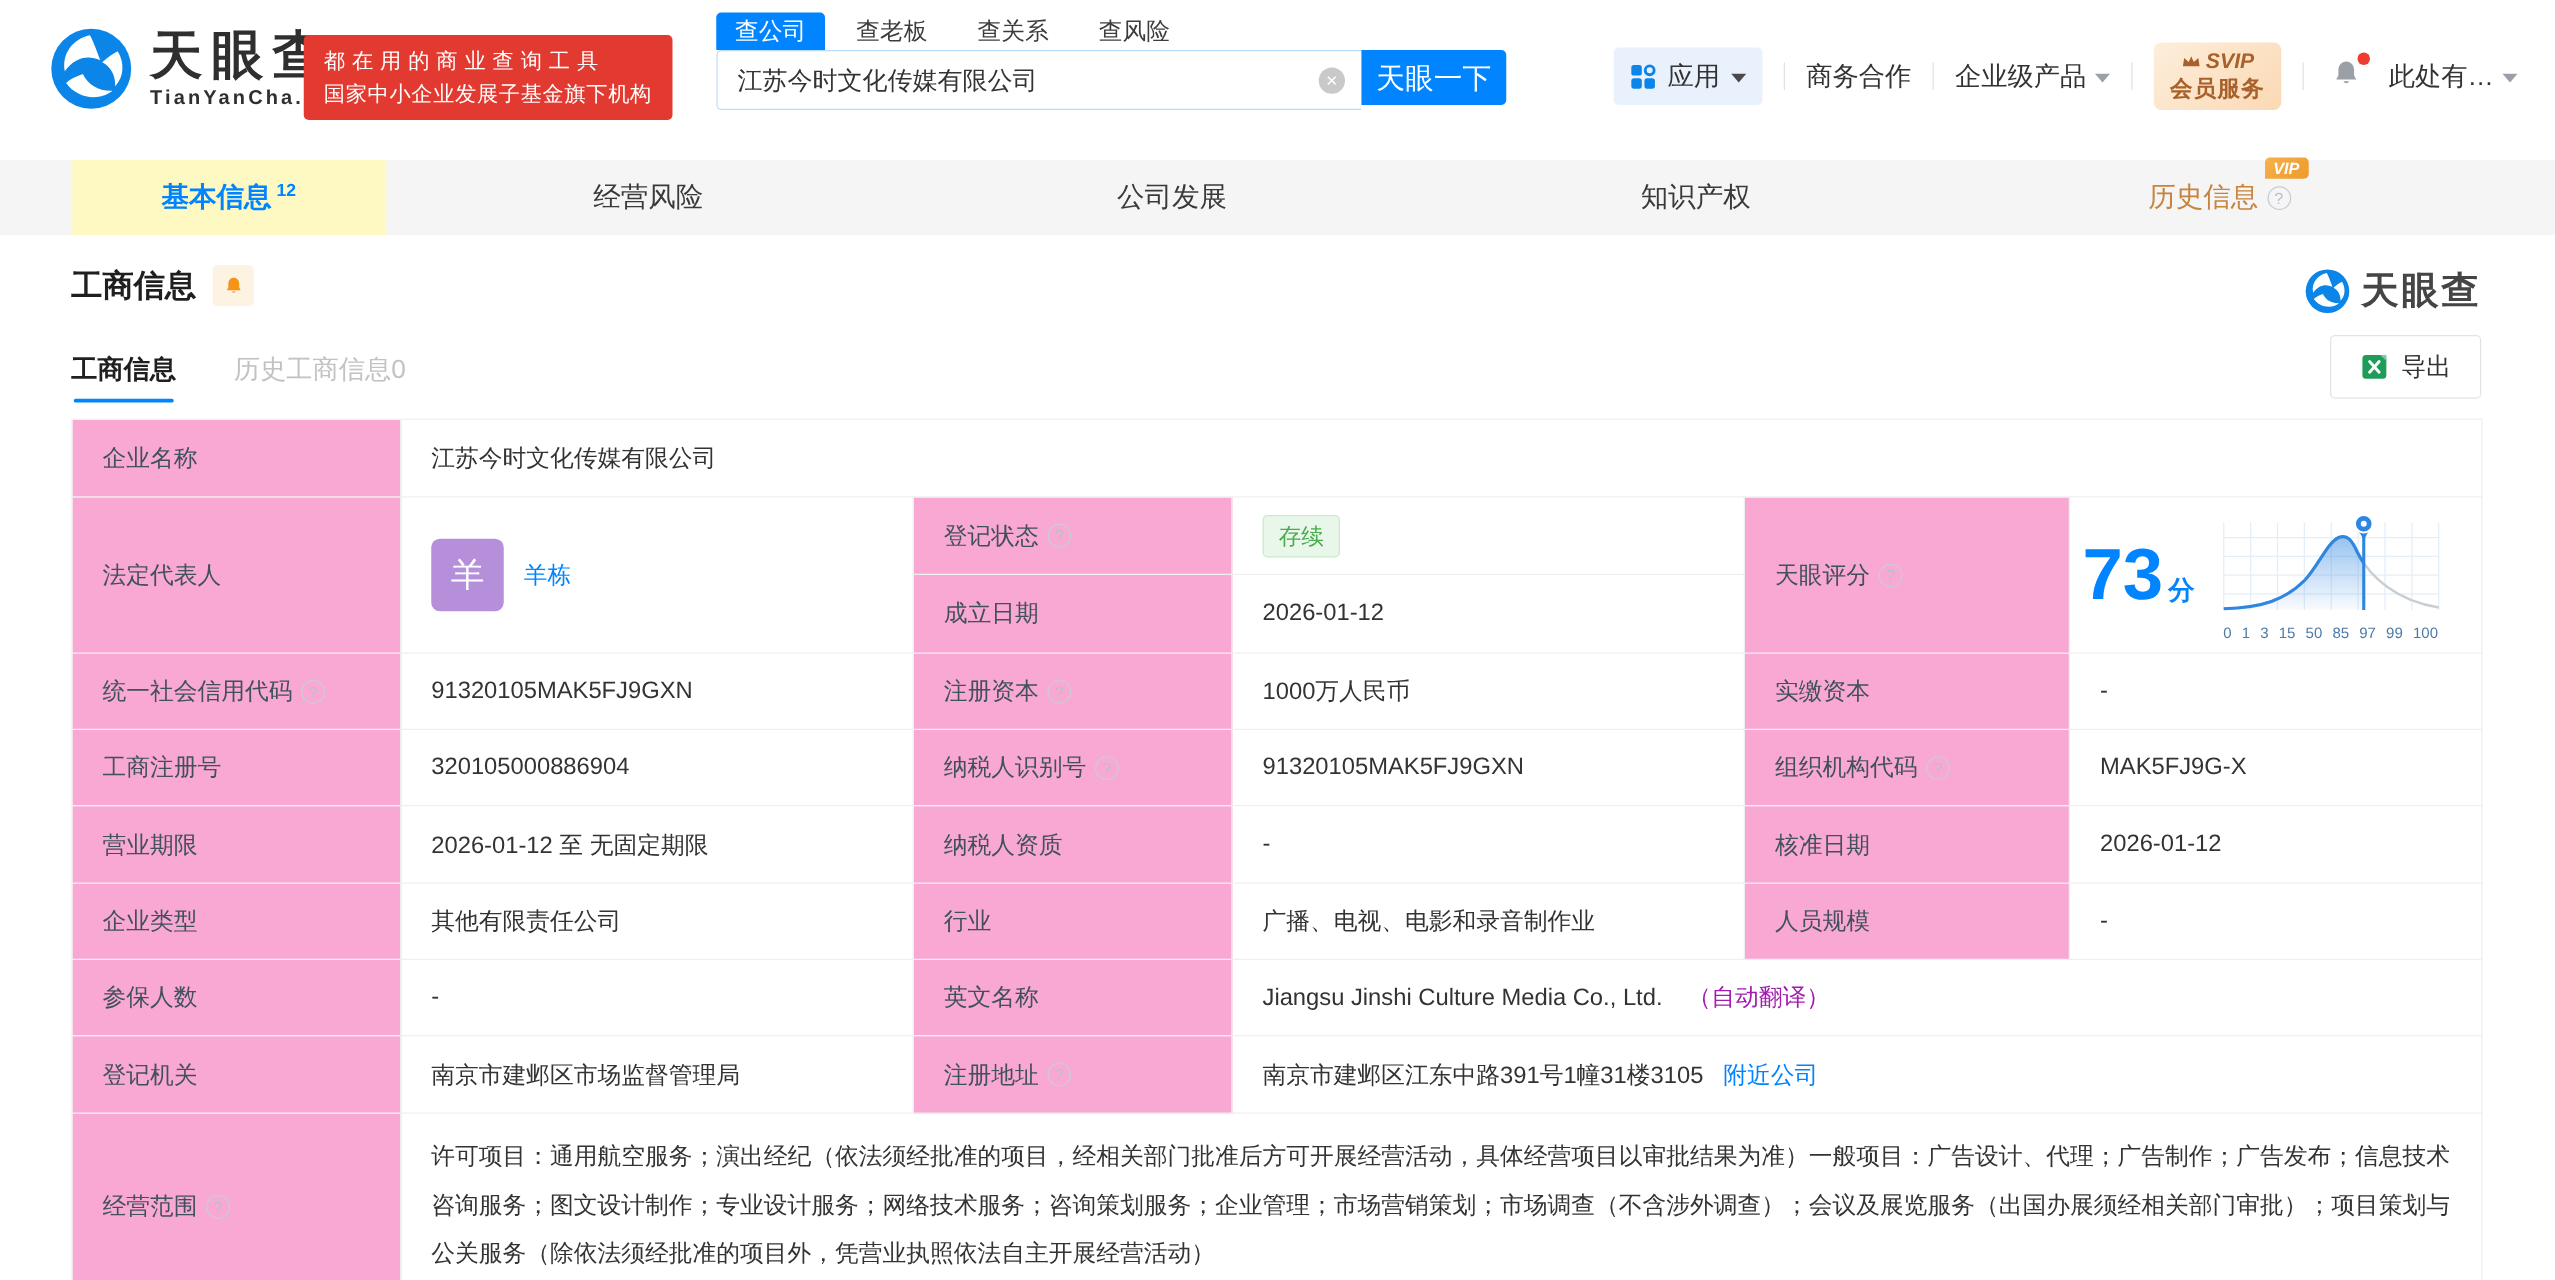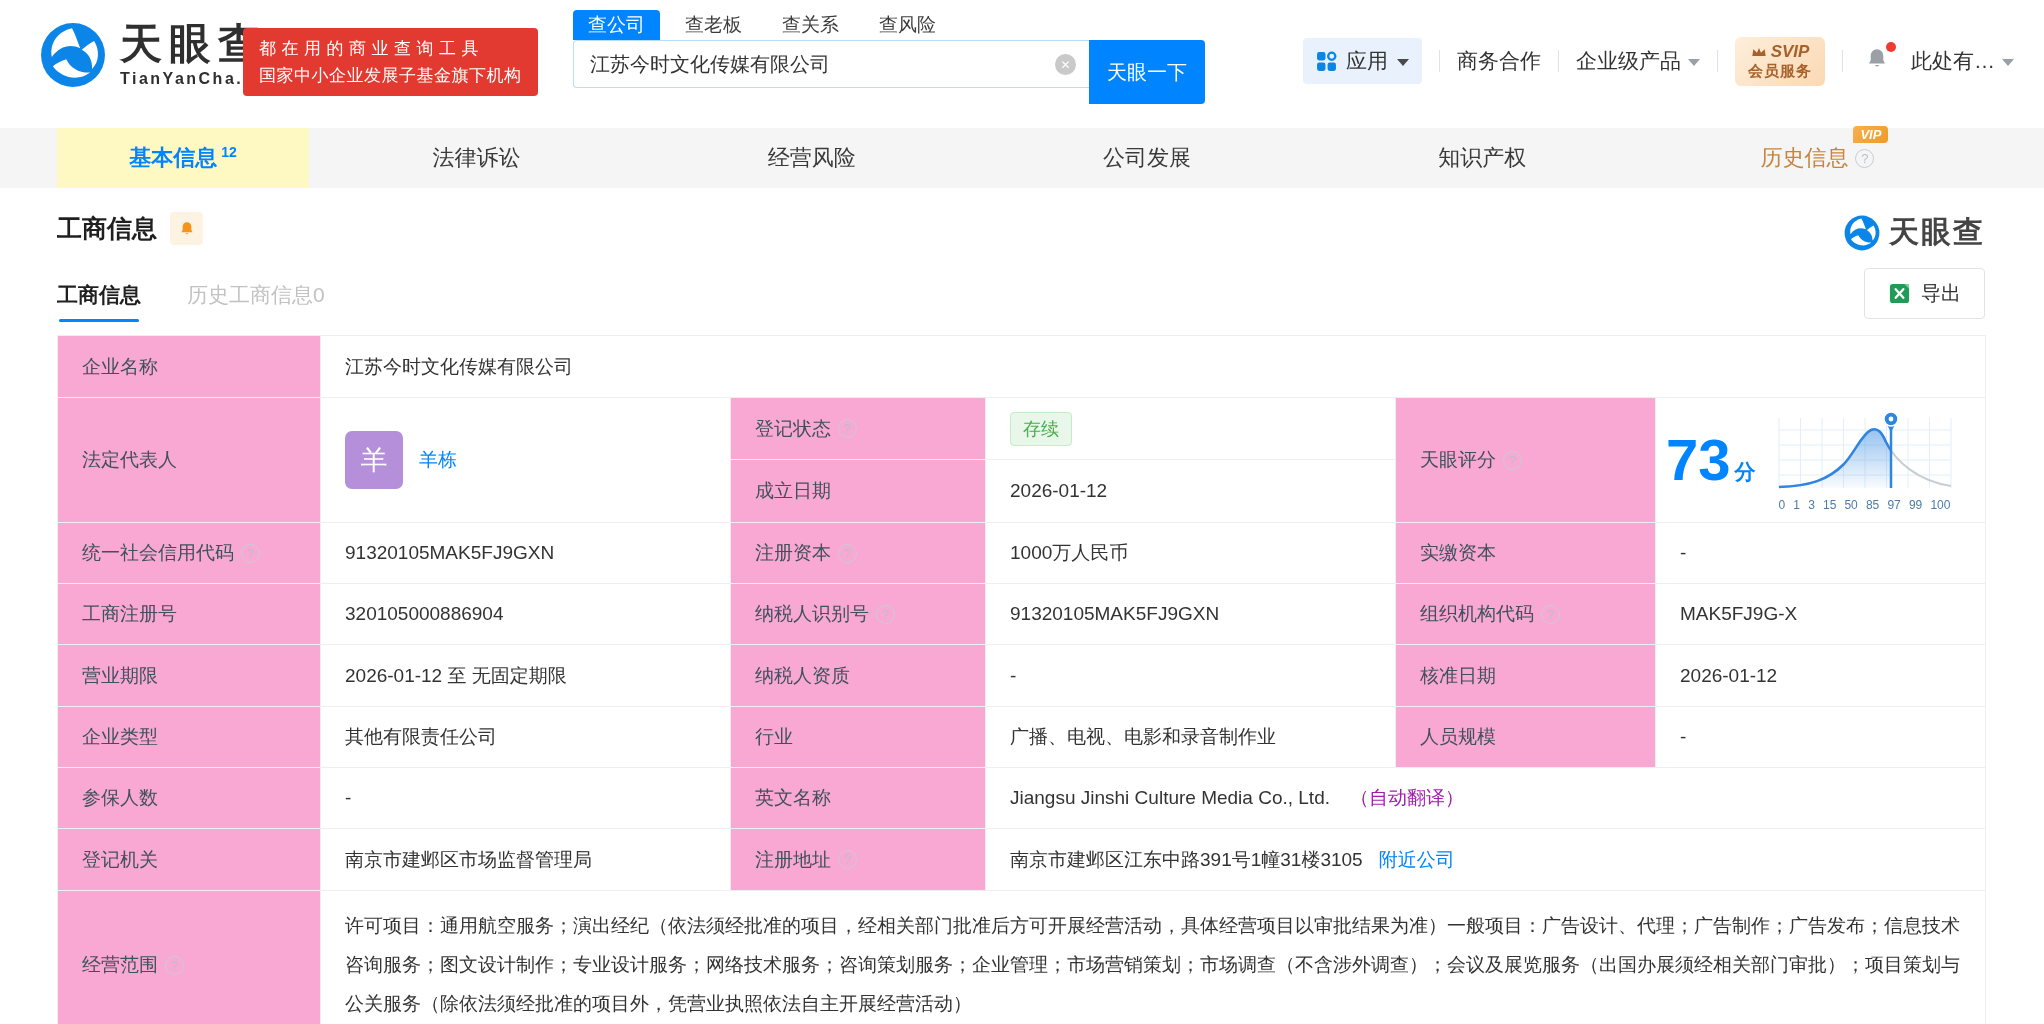--- a/index.html
+++ b/index.html
@@ -24,35 +24,35 @@
   .search-tab.active { background:#0084ff; color:#fff; border-radius:4px 4px 0 0; }
   .search-bar { display:flex; }
   .input-wrap { position:relative; }
   .search-input { width:516px; height:48px; border:1px solid #b9dcf9; border-right:none;
                   border-radius:4px 0 0 4px; padding:0 48px 0 16px; font-size:20px; color:#333; outline:none;
                   font-family:inherit; }
   .clear-btn { position:absolute; right:13px; top:14px; width:21px; height:21px; border-radius:50%;
                background:#c9c9c9; color:#fff; font-size:12px; display:flex; align-items:center;
                justify-content:center; cursor:pointer; }
   .clear-btn::before { content:"✕"; }
-  .search-btn { width:116px; height:64px; background:#0084ff; color:#fff; font-size:20px; border:none;
+  .search-btn { width:116px; height:44px; background:#0084ff; color:#fff; font-size:23px; border:none;
                 border-radius:0 4px 4px 0; cursor:pointer; font-family:inherit; }
 
   .header-right { position:absolute; right:30px; top:36px; height:50px; display:flex; align-items:center; gap:17px; }
   .apps-btn { display:flex; align-items:center; gap:9px; background:#e9f2fc; border-radius:4px;
               padding:9px 13px; font-size:21px; color:#333; cursor:pointer; }
   .caret-down { width:0; height:0; border-left:6px solid transparent; border-right:6px solid transparent;
                 border-top:7px solid #4a4a4a; margin-top:3px; }
   .caret-gray { border-top-color:#9aa0a6; }
   .vdiv { width:1px; height:22px; background:#e2e2e2; }
   .hlink { font-size:21px; color:#333; display:flex; align-items:center; gap:7px; cursor:pointer; }
   .svip-btn { background:linear-gradient(135deg,#fdeedb,#fbd9b4); border-radius:6px; padding:5px 13px;
               text-align:center; color:#a8612a; font-weight:bold; cursor:pointer; }
   .svip-l1 { font-size:17px; font-style:italic; display:flex; align-items:center; justify-content:center; gap:4px; }
-  .svip-l2 { font-size:15px; letter-spacing:1px; }
+  .svip-l2 { font-size:18px; letter-spacing:1px; }
   .bell-wrap { position:relative; cursor:pointer; padding:2px 4px; }
   .red-dot { position:absolute; top:-2px; right:-2px; width:10px; height:10px; border-radius:50%; background:#f03b30; }
 
   
   .nav-tabs { height:60px; background:#f5f5f6; display:flex; padding:0 59px 0 57px; }
   .nav-tab { flex:1; display:flex; align-items:center; justify-content:center; font-size:22px;
              color:#3a3a3a; cursor:pointer; position:relative; }
   .nav-tab.active { flex:0 0 252px; background:#fef9c3; color:#0084ff; font-weight:bold; }
   .tab-count { font-size:14px; margin:-12px 0 0 4px; }
   .nav-tab.vip-tab { color:#c8833c; }
@@ -184,21 +184,20 @@
       <span class="caret-down caret-gray"></span>
     </div>
   </div>
 </div>
 
 <div class="nav-tabs">
   <div class="nav-tab active">
     <span>基本信息</span>
     <span class="tab-count">12</span>
   </div>
-  <div class="nav-tab">法律诉讼</div>
   <div class="nav-tab">经营风险</div>
   <div class="nav-tab">公司发展</div>
   <div class="nav-tab">知识产权</div>
   <div class="nav-tab vip-tab">
     <span class="vip-anchor">
       <span>历史信息</span>
       <span class="vip-badge">VIP</span>
     </span>
     <span class="q-icon"></span>
   </div>

